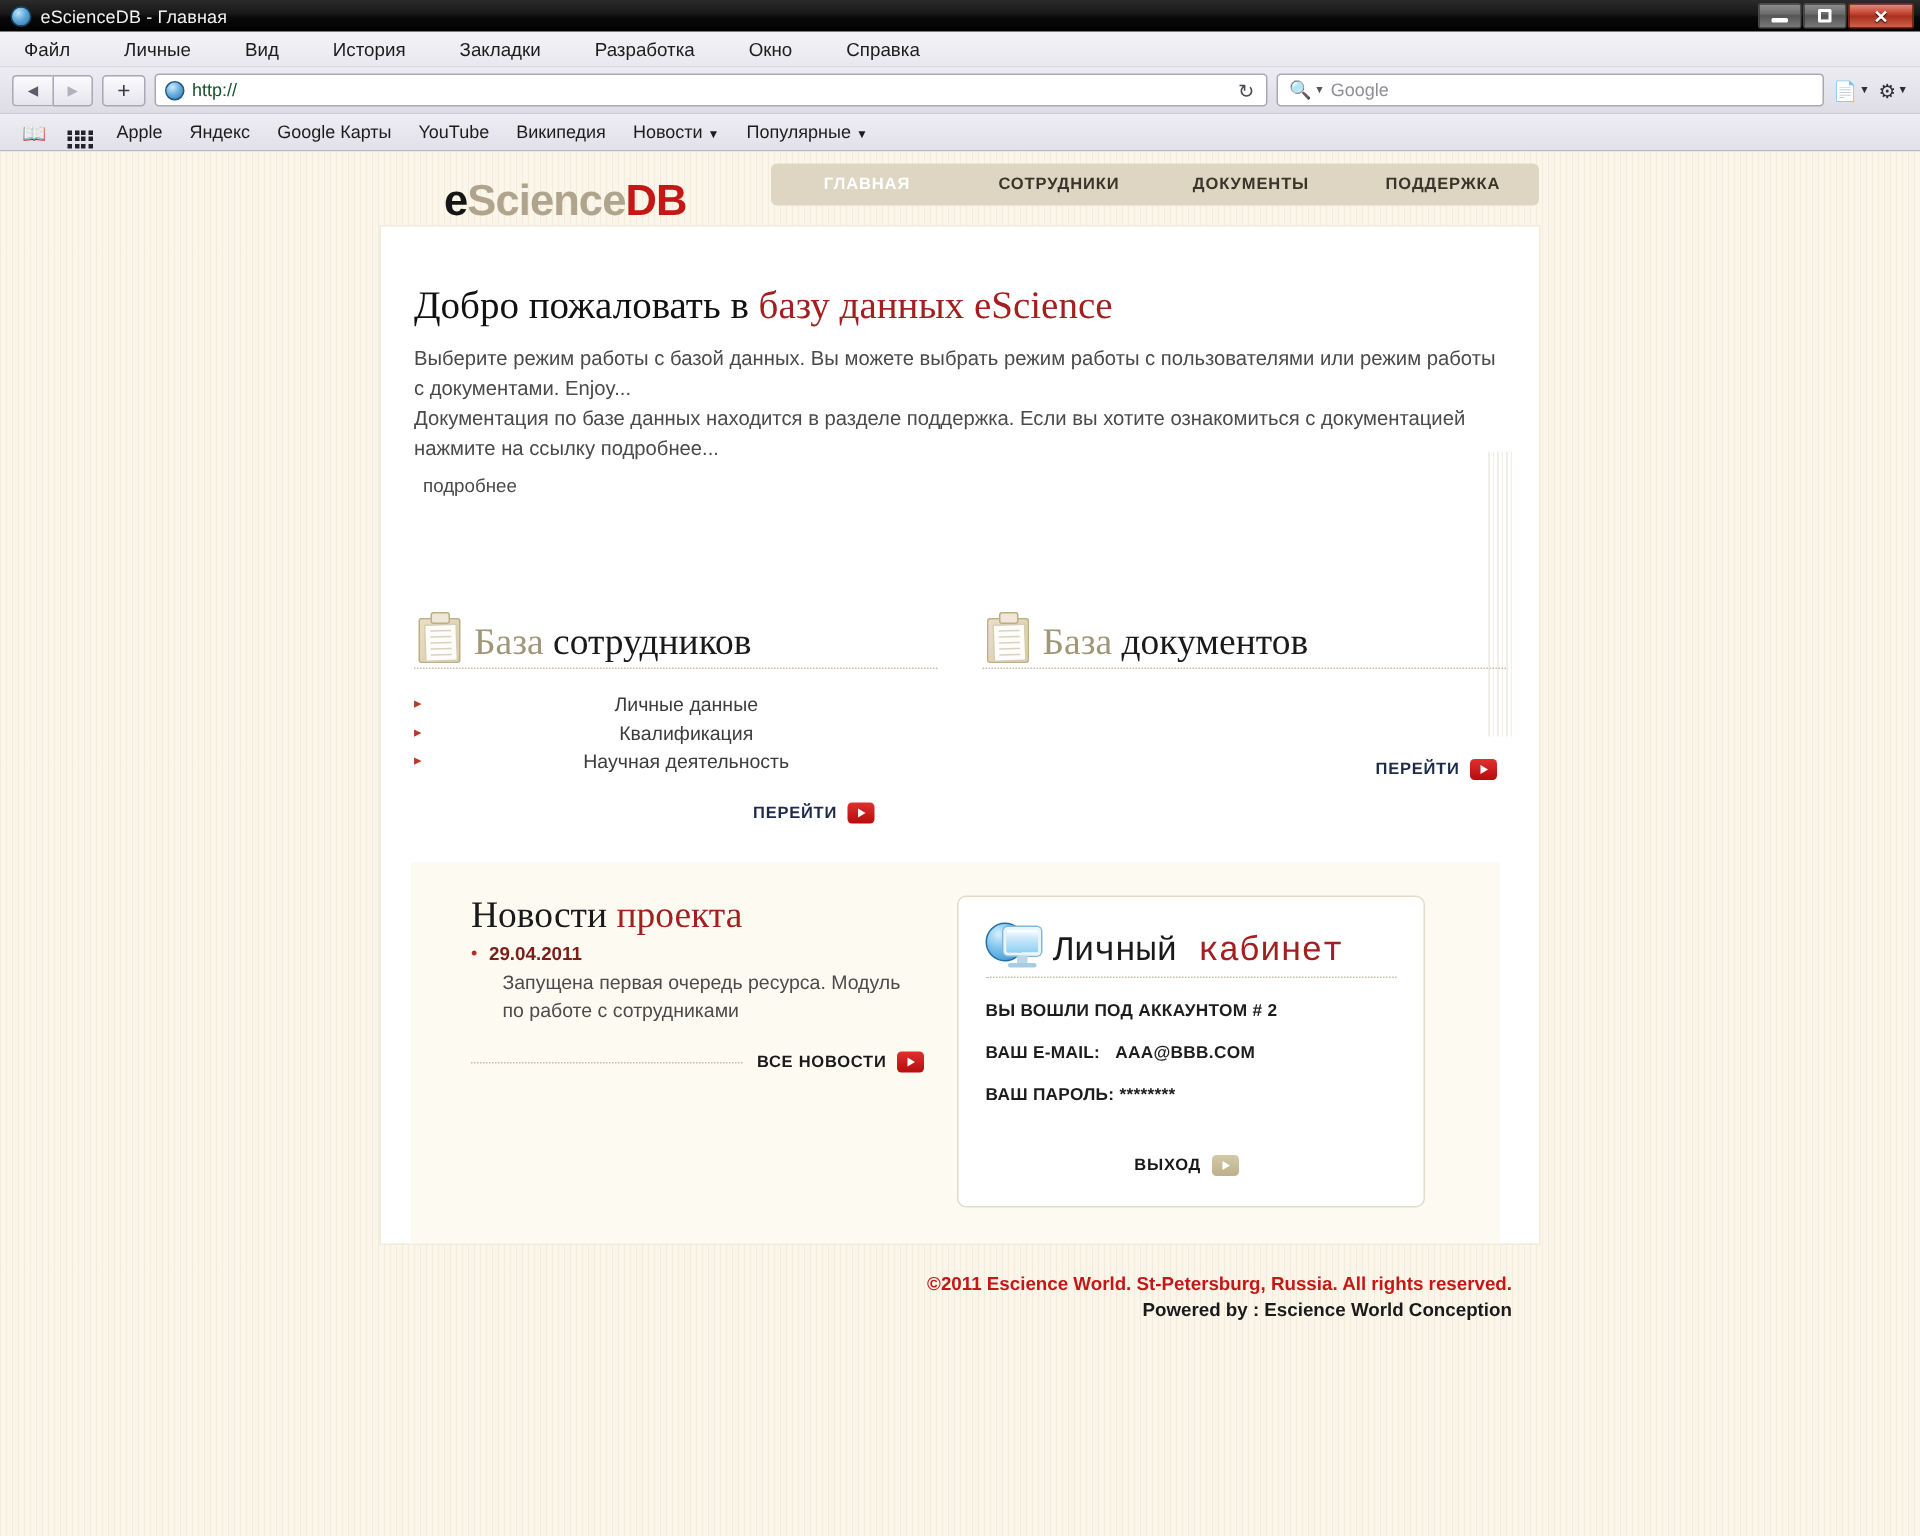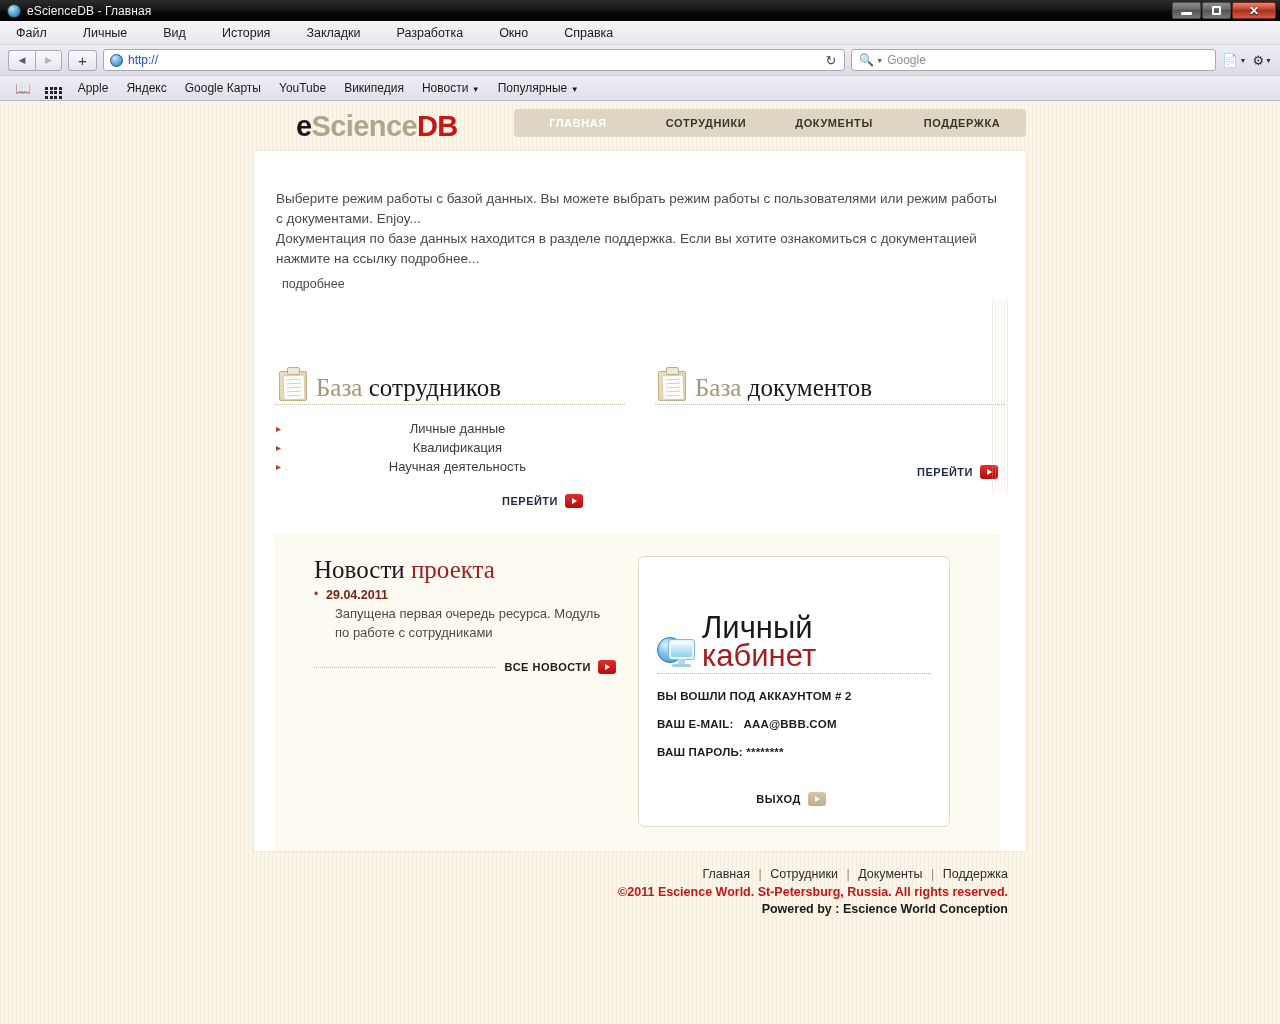--- a/index.html
+++ b/index.html
@@ -63,21 +63,21 @@
   .navbtn.plus{ border-radius:3px; font-size:15px; color:#3a3a44; width:29px; }
   .urlbar{
     flex:1; height:22px; background:#fff; border:1px solid #a9a8b6; border-radius:3px;
     display:flex; align-items:center; padding:0 6px; gap:5px; min-width:0;
   }
   .globe{
     width:13px;height:13px;border-radius:50%;flex:none;
     background:radial-gradient(circle at 35% 28%,#cfeaff 0%,#6fb3e0 45%,#2b72ad 100%);
     border:1px solid #1d5782;
   }
-  .urltext{ font-size:12px; color:#1d4ed8; flex:1; }
+  .urltext{ font-size:12px; color:#14532d; flex:1; }
   .reload{ font-size:13px; color:#4a4a55; padding-right:2px; }
   .searchbar{
     width:365px; height:22px; background:#fff; border:1px solid #a9a8b6; border-radius:3px;
     display:flex; align-items:center; padding:0 7px; gap:4px;
   }
   .searchbar .mag{ font-size:12px; color:#45454f; font-weight:bold; }
   .searchbar .carets{ font-size:7px; color:#555; margin-left:-2px; }
   .searchbar .ph{ font-size:12px; color:#8d8d95; }
   .tbicon{ font-size:13px; color:#2e2e36; display:flex; align-items:center; gap:1px; }
   .tbicon .car{ font-size:7px; }
@@ -95,21 +95,21 @@
   
   .page{
     position:absolute; left:0; top:101px; width:1280px; height:923px;
     background:
       repeating-linear-gradient(90deg, rgba(225,214,190,.30) 0 1px, rgba(0,0,0,0) 1px 4px),
       #fbf6ea;
     overflow:hidden;
   }
   .shell{ width:772px; margin:0 auto; position:relative; }
 
-  .brandrow{ height:50px; display:flex; align-items:center; position:relative; }
+  .brandrow{ height:50px; display:flex; align-items:flex-end; position:relative; }
   .logo{
     font-family:"Liberation Sans", sans-serif;
     font-size:29px; font-weight:bold; letter-spacing:-.6px; padding-left:42px;
   }
   .logo .e{ color:#151515; }
   .logo .sci{ color:#b0a58c; }
   .logo .db{ color:#c41717; }
   .nav{
     position:absolute; left:260px; top:8px; width:512px; height:28px;
     background:#ded6c3; border-radius:4px;
@@ -202,21 +202,21 @@
     background:radial-gradient(circle at 32% 28%,#d7f0ff 0%,#7ec4ec 40%,#2b86c8 100%);
     border:1px solid #1f6ea6;
   }
   .mon .scr{
     position:absolute; left:12px; top:6px; width:25px;height:19px;border-radius:3px;
     background:linear-gradient(to bottom,#ffffff 0%,#cde9fa 35%,#8fd0f2 100%);
     border:2px solid #e9f4fb; box-shadow:0 0 0 1px #7fb9da;
   }
   .mon .stand{ position:absolute; left:21px; top:25px; width:7px; height:6px; background:#b9d7e8; }
   .mon .base{ position:absolute; left:15px; top:30px; width:19px; height:3px; border-radius:2px; background:#a6ccE0; }
-  .cabtitle{ font-family:Liberation Sans, sans-serif; font-size:31px; color:#1a1a1a; line-height:28px;margin-top:43px; }
+  .cabtitle{ font-family:Liberation Mono, monospace; font-size:23px; color:#1a1a1a; line-height:28px; }
   .cabtitle .red{ color:#a32020; }
   .cabline{ font-size:11.5px; font-weight:bold; color:#1d1d1d; letter-spacing:.2px; margin-top:16px; }
   .cabline .val{ font-weight:bold; margin-left:10px; }
   .cabfoot{ display:flex; justify-content:center; align-items:center; margin-top:34px; padding-right:6px; }
   .cabfoot .golabel{ color:#1a1a1a; }
 
   .footer{ width:772px; margin:0 auto; padding-top:16px; text-align:right; padding-right:18px; }
   .flinks{ font-size:12.5px; color:#2c2c2c; }
   .flinks a{ color:#2c2c2c; text-decoration:none; }
   .flinks span.sep{ color:#8d8d8d; padding:0 5px; }
@@ -312,20 +312,23 @@
         <div class="nav">
           <a href="#" class="active">ГЛАВНАЯ</a>
           <a href="#">СОТРУДНИКИ</a>
           <a href="#">ДОКУМЕНТЫ</a>
           <a href="#">ПОДДЕРЖКА</a>
         </div>
       </div>
 
       <div class="card">
 
+        <h1 class="welcome">
+          <span>Добро пожаловать в </span><span class="red">базу данных eScience</span>
+        </h1>
         <p class="lead">Выберите режим работы с базой данных. Вы можете выбрать режим работы с пользователями или режим работы с документами. Enjoy...</p>
         <p class="lead">Документация по базе данных находится в разделе поддержка. Если вы хотите ознакомиться с документацией нажмите на ссылку подробнее...</p>
         <span class="more">подробнее</span>
 
         <div class="cols">
 
           <div class="col">
             <div class="secthead">
               <span class="clip">
                 <span class="body"></span>
@@ -421,26 +424,17 @@
               <span class="golabel">ВЫХОД</span>
               <span class="goarrow tan"></span>
             </div>
           </div>
         </div>
 
       </div>
     </div>
 
     <div class="footer">
-      <div class="flinks">
-        <a href="#">Главная</a>
-        <span class="sep">|</span>
-        <a href="#">Сотрудники</a>
-        <span class="sep">|</span>
-        <a href="#">Документы</a>
-        <span class="sep">|</span>
-        <a href="#">Поддержка</a>
-      </div>
       <div class="fcopy">©2011 Escience World. St-Petersburg, Russia. All rights reserved.</div>
       <div class="fpow">Powered by : Escience World Conception</div>
     </div>
   </div>
 </div>
 
 </body></html>

